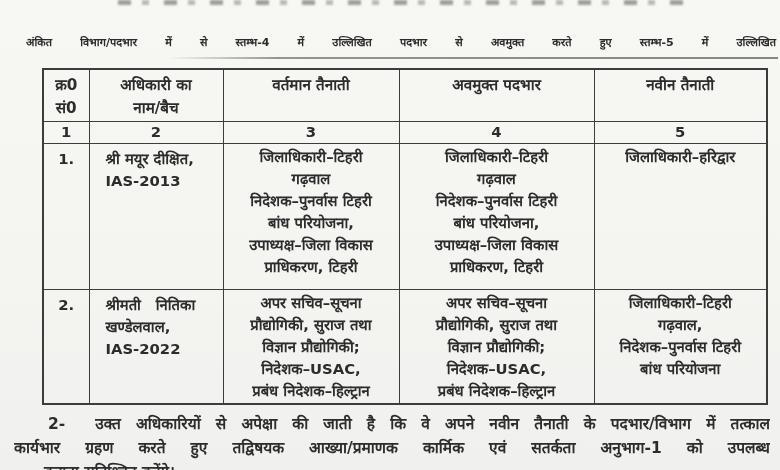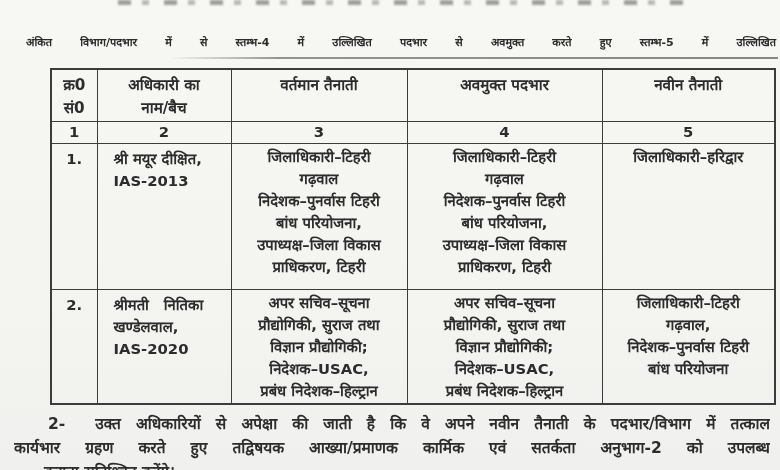--- a/index.html
+++ b/index.html
@@ -35,21 +35,21 @@
     filter:blur(.4px);
   }
   table.order{
     position:absolute;left:42px;top:68px;width:724px;
     border-collapse:collapse;table-layout:fixed;
   }
   table.order,
   table.order td{
     border:1.6px solid #3c3c3c;
   }
-  table.order{border-width:2px;margin-left:8px;}
+  table.order{border-width:2px;}
   td{
     vertical-align:top;text-align:center;
     padding:2px 4px 1px;
     font-size:14.8px;line-height:22px;font-weight:600;
     color:#2c2c2c;white-space:pre-line;overflow:hidden;
   }
   tr.hdr{height:50px;}
   tr.hdr td{font-weight:700;font-size:15.2px;line-height:23px;padding-top:4px;}
   tr.nums{height:22px;}
   tr.nums td{font-weight:700;line-height:18px;padding:1px 0 0;}
@@ -120,21 +120,21 @@
 निदेशक–पुनर्वास टिहरी
 बांध परियोजना,
 उपाध्यक्ष–जिला विकास
 प्राधिकरण, टिहरी</td>
         <td>जिलाधिकारी–हरिद्वार</td>
       </tr>
       <tr class="r2">
         <td class="sn">2.</td>
         <td class="name">श्रीमती नितिका
 खण्डेलवाल,
-IAS-2020</td>
+IAS-2022</td>
         <td>अपर सचिव–सूचना
 प्रौद्योगिकी, सुराज तथा
 विज्ञान प्रौद्योगिकी;
 निदेशक–USAC,
 प्रबंध निदेशक–हिल्ट्रान</td>
         <td>अपर सचिव–सूचना
 प्रौद्योगिकी, सुराज तथा
 विज्ञान प्रौद्योगिकी;
 निदेशक–USAC,
 प्रबंध निदेशक–हिल्ट्रान</td>
@@ -143,17 +143,17 @@
 निदेशक–पुनर्वास टिहरी
 बांध परियोजना</td>
       </tr>
     </tbody>
   </table>
 
   <div class="footer">
     <div class="l1">
       <span class="fnum">2-</span><span class="fgap"></span><span>उक्त अधिकारियों से अपेक्षा की जाती है कि वे अपने नवीन तैनाती के पदभार/विभाग में तत्काल</span>
     </div>
-    <div class="l2">कार्यभार ग्रहण करते हुए तद्विषयक आख्या/प्रमाणक कार्मिक एवं सतर्कता अनुभाग-2 को उपलब्ध</div>
+    <div class="l2">कार्यभार ग्रहण करते हुए तद्विषयक आख्या/प्रमाणक कार्मिक एवं सतर्कता अनुभाग-1 को उपलब्ध</div>
     <div class="l3">कराना सुनिश्चित करेंगे।</div>
   </div>
 
 </div>
 
 </body></html>

